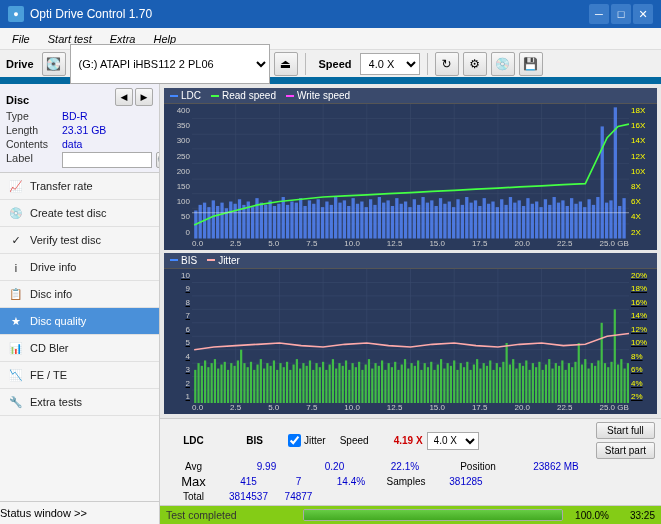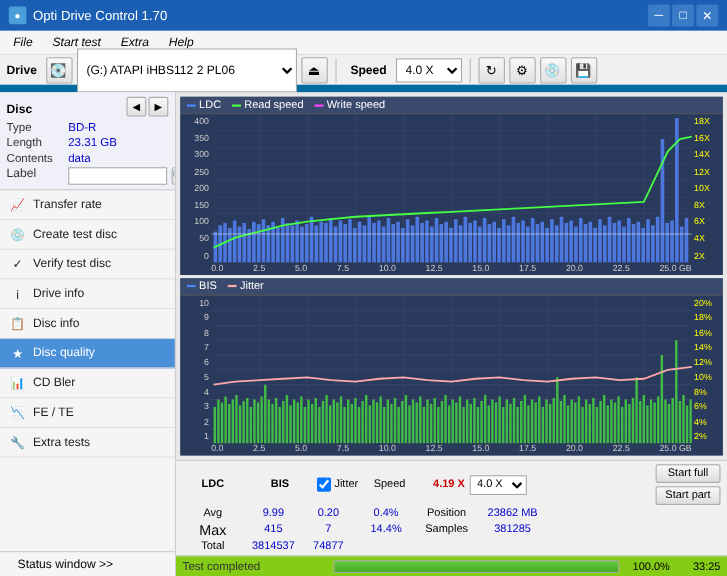--- a/index.html
+++ b/index.html
@@ -118,21 +118,21 @@
       cursor: pointer;
       font-size: 11px;
       border-bottom: 1px solid #e0e0e0;
       color: #222;
     }
     .sidebar-item.active { background: #4a90d9; color: white; }
     .sidebar-item-icon { width: 16px; height: 16px; display: flex; align-items: center; justify-content: center; font-size: 11px; }
     .sidebar-status {
       margin-top: auto;
       border-top: 1px solid #ccc;
-      padding: 5px 16px;
+      padding: 5px 0;
       font-size: 11px;
       cursor: pointer;
       display: flex; align-items: center; gap: 4px;
       background: #f5f5f5;
     }
 
     
     .content-area {
       flex: 1;
       background: #e8e8e8;
@@ -547,21 +547,21 @@
         <div class="chart-panel-header">
           <div class="legend-item">
             <div class="legend-dot legend-bis"></div>
             <span>BIS</span>
           </div>
           <div class="legend-item">
             <div class="legend-dot legend-jitter"></div>
             <span>Jitter</span>
           </div>
         </div>
-        <div style="display:flex; flex:1; min-height:0;">
+        <div style="display:flex; flex:1; min-height:0;text-decoration:underline;">
 
           <div style="width:28px; background:#2a3a5c; display:flex; flex-direction:column; justify-content:space-between; padding:2px 2px; color:#ccc; font-size:8px; text-align:right;">
             <span>10</span>
             <span>9</span>
             <span>8</span>
             <span>7</span>
             <span>6</span>
             <span>5</span>
             <span>4</span>
             <span>3</span>
@@ -786,26 +786,26 @@
               <option>4.0 X</option>
             </select>
           </div>
         </div>
 
         <div class="start-btns" style="margin-left:auto;">
           <button class="start-btn">Start full</button>
           <button class="start-btn">Start part</button>
         </div>
       </div>
-      <div class="stats-row" style="gap:0;">
+      <div class="stats-row" style="gap:18px;">
 
         <div style="width:55px;text-align:center;font-size:10px;">Avg</div>
         <div style="width:55px;text-align:center;font-size:10px;color:#0000cc;">9.99</div>
         <div style="width:45px;text-align:center;font-size:10px;color:#0000cc;">0.20</div>
-        <div style="width:60px;text-align:center;font-size:10px;color:#0000cc;">0.4%</div>
+        <div style="width:60px;text-align:center;font-size:10px;color:#0000cc;">22.1%</div>
         <div style="width:50px;text-align:center;font-size:10px;">Position</div>
         <div style="width:70px;text-align:center;font-size:10px;color:#0000cc;">23862 MB</div>
       </div>
       <div class="stats-row" style="gap:0;">
 
         <div style="width:55px;text-align:center;font-size:13px;">Max</div>
         <div style="width:55px;text-align:center;font-size:10px;color:#0000cc;">415</div>
         <div style="width:45px;text-align:center;font-size:10px;color:#0000cc;">7</div>
         <div style="width:60px;text-align:center;font-size:10px;color:#0000cc;">14.4%</div>
         <div style="width:50px;text-align:center;font-size:10px;">Samples</div>

